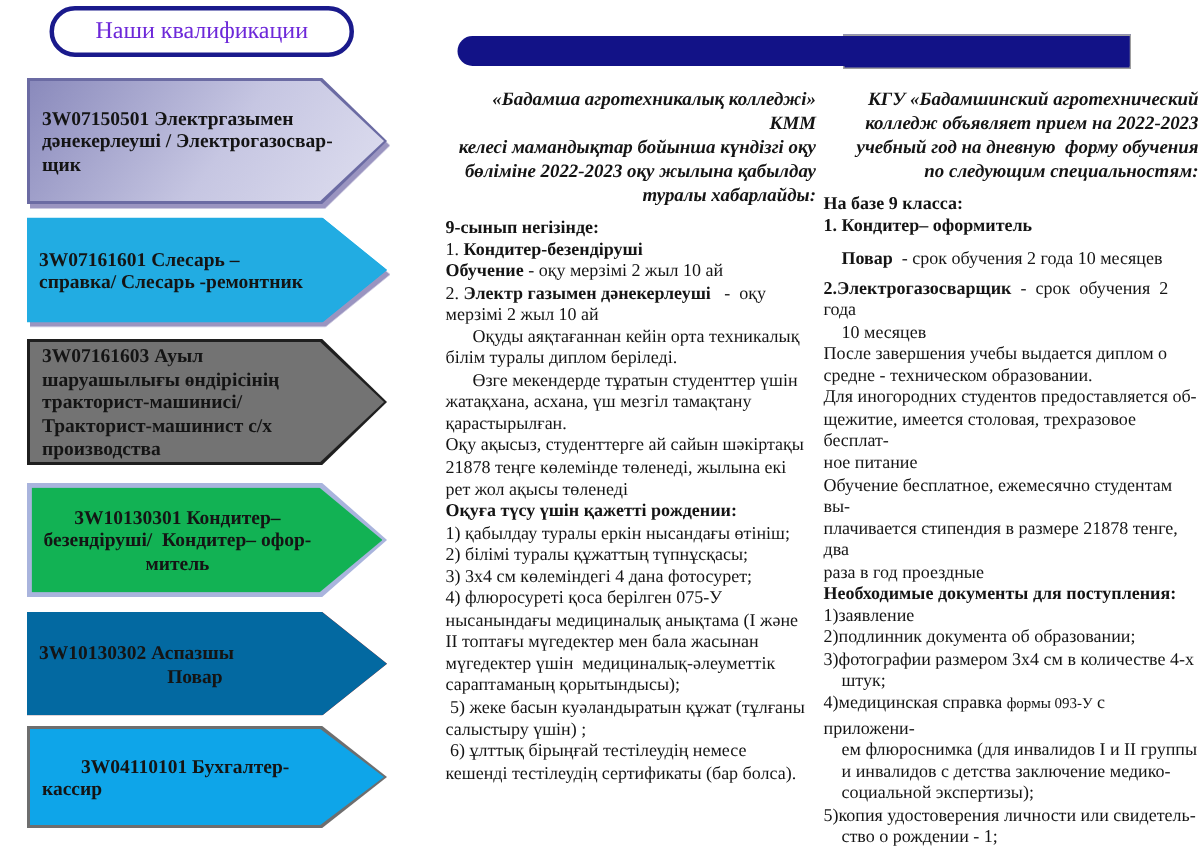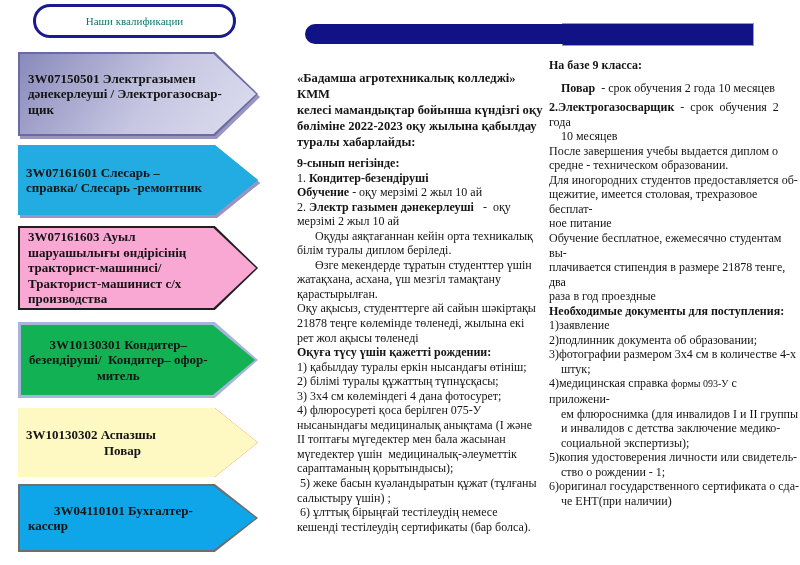--- a/index.html
+++ b/index.html
@@ -3,21 +3,21 @@
 <meta charset="utf-8">
 <style>
   html,body{margin:0;padding:0;background:#fff;}
   .page{position:relative;width:800px;height:565px;background:#ffffff;overflow:hidden;
         font-family:"Liberation Serif",serif;color:#141414;}
 
   
   .capsule{position:absolute;left:33px;top:4px;width:197px;height:28px;
            border:3px solid #1a1a8c;border-radius:17px;background:#ffffff;
            display:flex;align-items:center;justify-content:center;
-           font-size:11px;color:#0f766e;}
+           font-size:16px;color:#6d28d9;}
 
   
   .bar-outline{position:absolute;left:562px;top:23px;width:192px;height:23px;
                border:1px solid #9e9e9e;box-sizing:border-box;}
   .bar{position:absolute;left:305px;top:24px;width:448px;height:20px;
        border-radius:10px 0 0 10px;}
 
   
   .arrow{position:absolute;left:18px;width:240px;}
   .a-outer,.a-inner{position:absolute;inset:0;
@@ -29,22 +29,22 @@
   .arrow2{top:145px;height:70px;}
   .arrow3{top:226px;height:84px;}
   .arrow4{top:322px;height:76px;}
   .arrow5{top:408px;height:69px;}
   .arrow6{top:484px;height:68px;}
 
   
   .col{position:absolute;top:58px;}
   .col.mid{left:297px;width:247px;}
   .col.right{left:549px;width:250px;}
-  .heading{font-weight:bold;text-align:left;font-size:12.6px;line-height:16px;
-           margin:12px 0 6px 0;white-space:pre-wrap;}
+  .heading{font-weight:bold;text-align:right;font-size:12.6px;line-height:16px;
+           margin:0 0 6px 0;white-space:pre-wrap;font-style:italic;}
   .bodyp{font-size:12px;line-height:14.55px;margin:0;white-space:pre-wrap;}
   .mt8{margin-top:8px;}
   .mt5{margin-top:5px;}
   .sm{font-size:10px;}
 </style>
 </head>
 <body>
 
 <div class="page">
 
@@ -65,39 +65,39 @@
   </div>
   <div class="arrow arrow2" style="filter: drop-shadow(rgb(154, 148, 192) 2px 3px 0px);">
     <div class="a-outer" style="background: rgb(34, 172, 226);"></div>
     <div class="a-inner" style="background: rgb(34, 172, 226); inset: 0px;">
       <span class="a-text">3W07161601 Слесарь –
 справка/ Слесарь -ремонтник</span>
     </div>
   </div>
   <div class="arrow arrow3">
     <div class="a-outer" style="background: rgb(31, 31, 31);"></div>
-    <div class="a-inner" style="background: #f9a8d4; inset: 2px;">
+    <div class="a-inner" style="background: #737373; inset: 2px;">
       <span class="a-text">3W07161603 Ауыл
 шаруашылығы өндірісінің
 тракторист-машинисі/
 Тракторист-машинист с/х
 производства</span>
     </div>
   </div>
   <div class="arrow arrow4">
     <div class="a-outer" style="background: rgb(169, 180, 221);"></div>
     <div class="a-inner" style="background: rgb(18, 178, 84); inset: 3px; text-align: center;">
       <span class="a-text">3W10130301 Кондитер–
 безендіруші/  Кондитер– офор-
 митель</span>
     </div>
   </div>
   <div class="arrow arrow5">
     <div class="a-outer" style="background: rgb(251, 43, 6);"></div>
-    <div class="a-inner" style="background: #fef9c3; inset: 0px;">
+    <div class="a-inner" style="background: #0369a1; inset: 0px; text-align: center;">
       <span class="a-text">3W10130302 Аспазшы
                         Повар</span>
     </div>
   </div>
   <div class="arrow arrow6">
     <div class="a-outer" style="background: rgb(110, 110, 110);"></div>
     <div class="a-inner" style="background: #0ea5e9; inset: 2px;">
       <span class="a-text">        3W04110101 Бухгалтер-
 кассир</span>
     </div>
@@ -130,22 +130,26 @@
 II топтағы мүгедектер мен бала жасынан
 мүгедектер үшін  медициналық-әлеуметтік
 сараптаманың қорытындысы);
  5) жеке басын куәландыратын құжат (тұлғаны
 салыстыру үшін) ;
  6) ұлттық бірыңғай тестілеудің немесе
 кешенді тестілеудің сертификаты (бар болса).</span></p>
   </div>
 
   <div class="col right">
+    <p class="heading">КГУ «Бадамшинский агротехнический
+колледж объявляет прием на 2022-2023
+учебный год на дневную  форму обучения
+по следующим специальностям:</p>
     <p class="bodyp"><b>На базе 9 класса:
-</b></p>
+</b><b>1. Кондитер– оформитель</b></p>
     <p class="bodyp mt8"><span>    </span><b>Повар</b><span>  - срок обучения 2 года 10 месяцев</span></p>
     <p class="bodyp mt5"><b>2.Электрогазосварщик</b><span>  -  срок  обучения  2  года
     10 месяцев</span></p>
     <p class="bodyp"><span>После завершения учебы выдается диплом о
 средне - техническом образовании.
 Для иногородних студентов предоставляется об-
 щежитие, имеется столовая, трехразовое бесплат-
 ное питание
 Обучение бесплатное, ежемесячно студентам вы-
 плачивается стипендия в размере 21878 тенге, два

